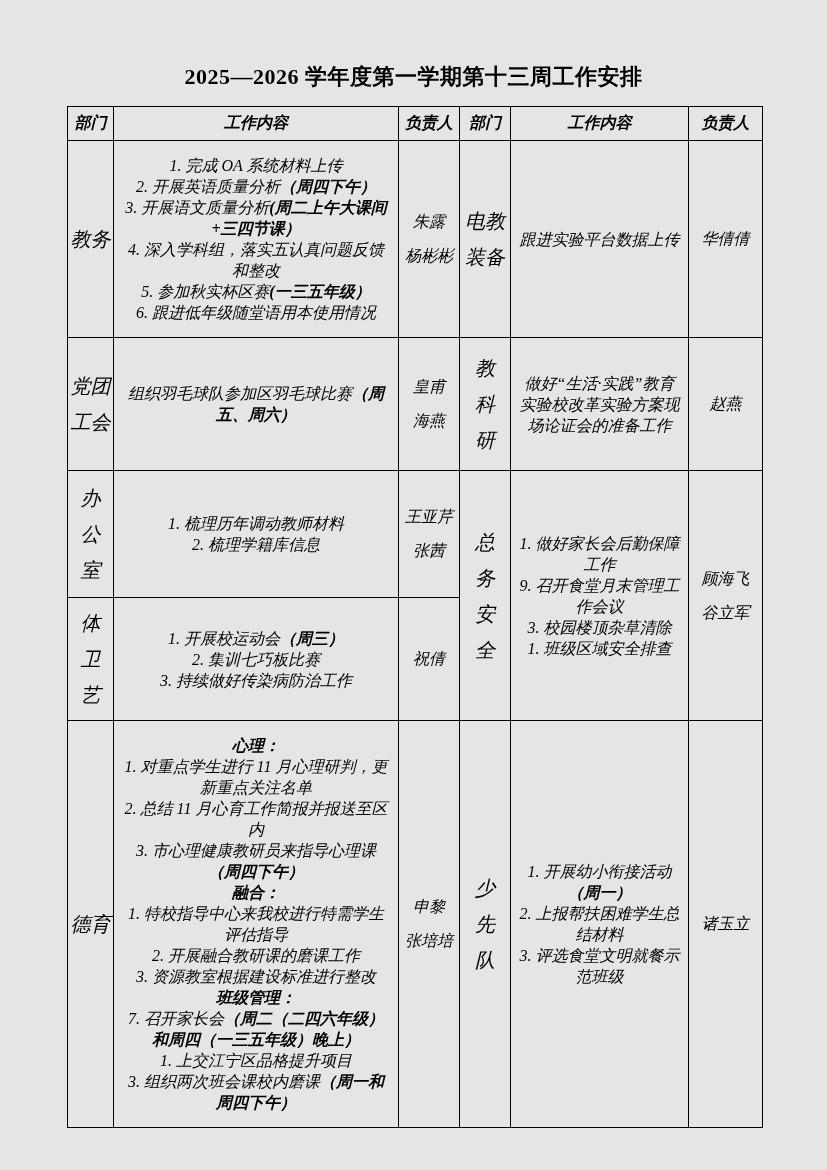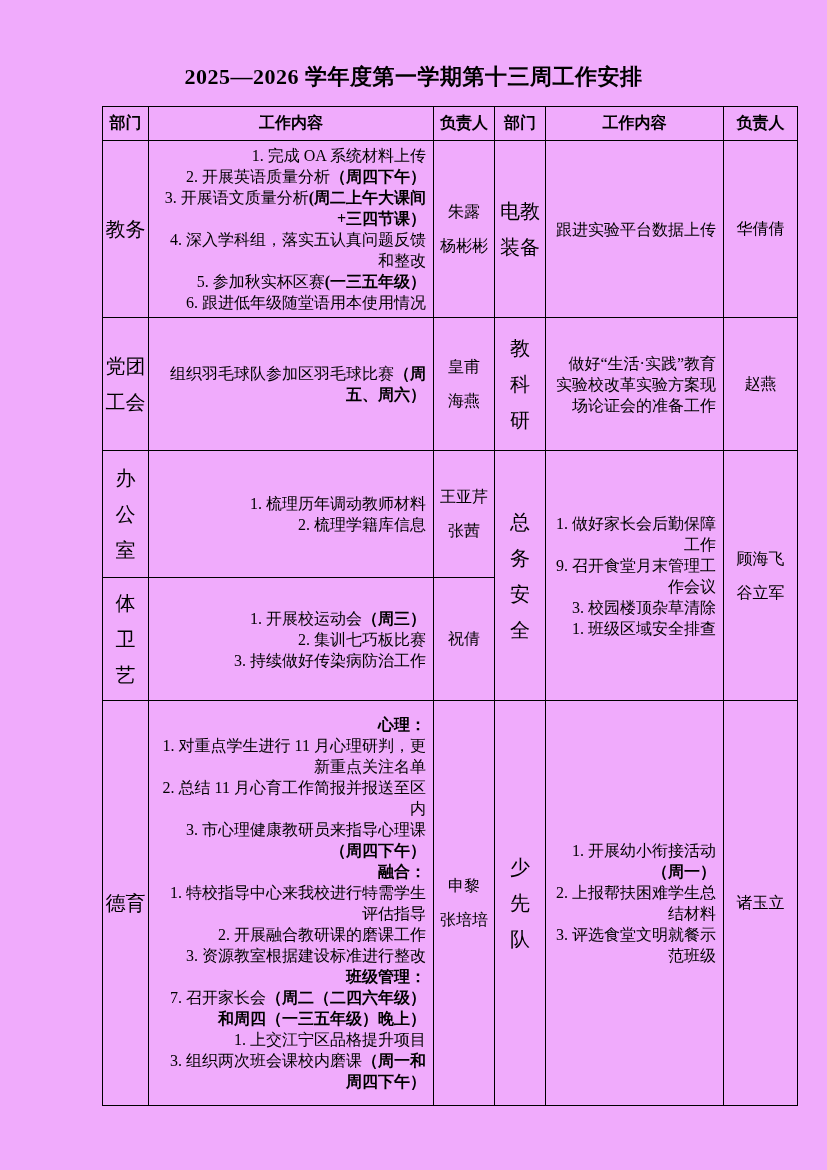--- a/index.html
+++ b/index.html
@@ -6,35 +6,36 @@
     margin: 0;
     padding: 0;
     background: #ffffff;
     color: #000000;
     font-family: "Liberation Serif", serif;
   }
   .page {
     position: relative;
     width: 827px;
     height: 1170px;
-    background: #f0abfc;
+    background: #e5e5e5;
     overflow: hidden;
   }
   .doc-title {
     padding-top: 62px;
     text-align: center;
     font-size: 22px;
     font-weight: bold;
     letter-spacing: 0.5px;
   }
   table.schedule {
     border-collapse: collapse;
     table-layout: fixed;
-    margin: 14px 0 0 102px;
+    margin: 14px 0 0 67px;
     width: 695px;
+    font-style: italic;
   }
   th, td {
     border: 1px solid #000;
     overflow: hidden;
     box-sizing: border-box;
   }
   th {
     font-size: 16px;
     font-weight: bold;
     text-align: center;
@@ -42,22 +43,22 @@
   }
   td { vertical-align: middle; }
   td.dept {
     text-align: center;
     font-size: 20px;
     padding: 0 2px;
   }
   .dept .line { line-height: 36px; }
   td.content {
     font-size: 16px;
-    text-align: right;
-    padding: 4px 7px;
+    text-align: center;
+    padding: 14px 7px;
   }
   .content .line { line-height: 21px; }
   td.person {
     text-align: center;
     font-size: 16px;
     padding: 0 2px;
     border-radius: 9px;
   }
   .person .line { line-height: 34px; }
   .b { font-weight: bold; }

